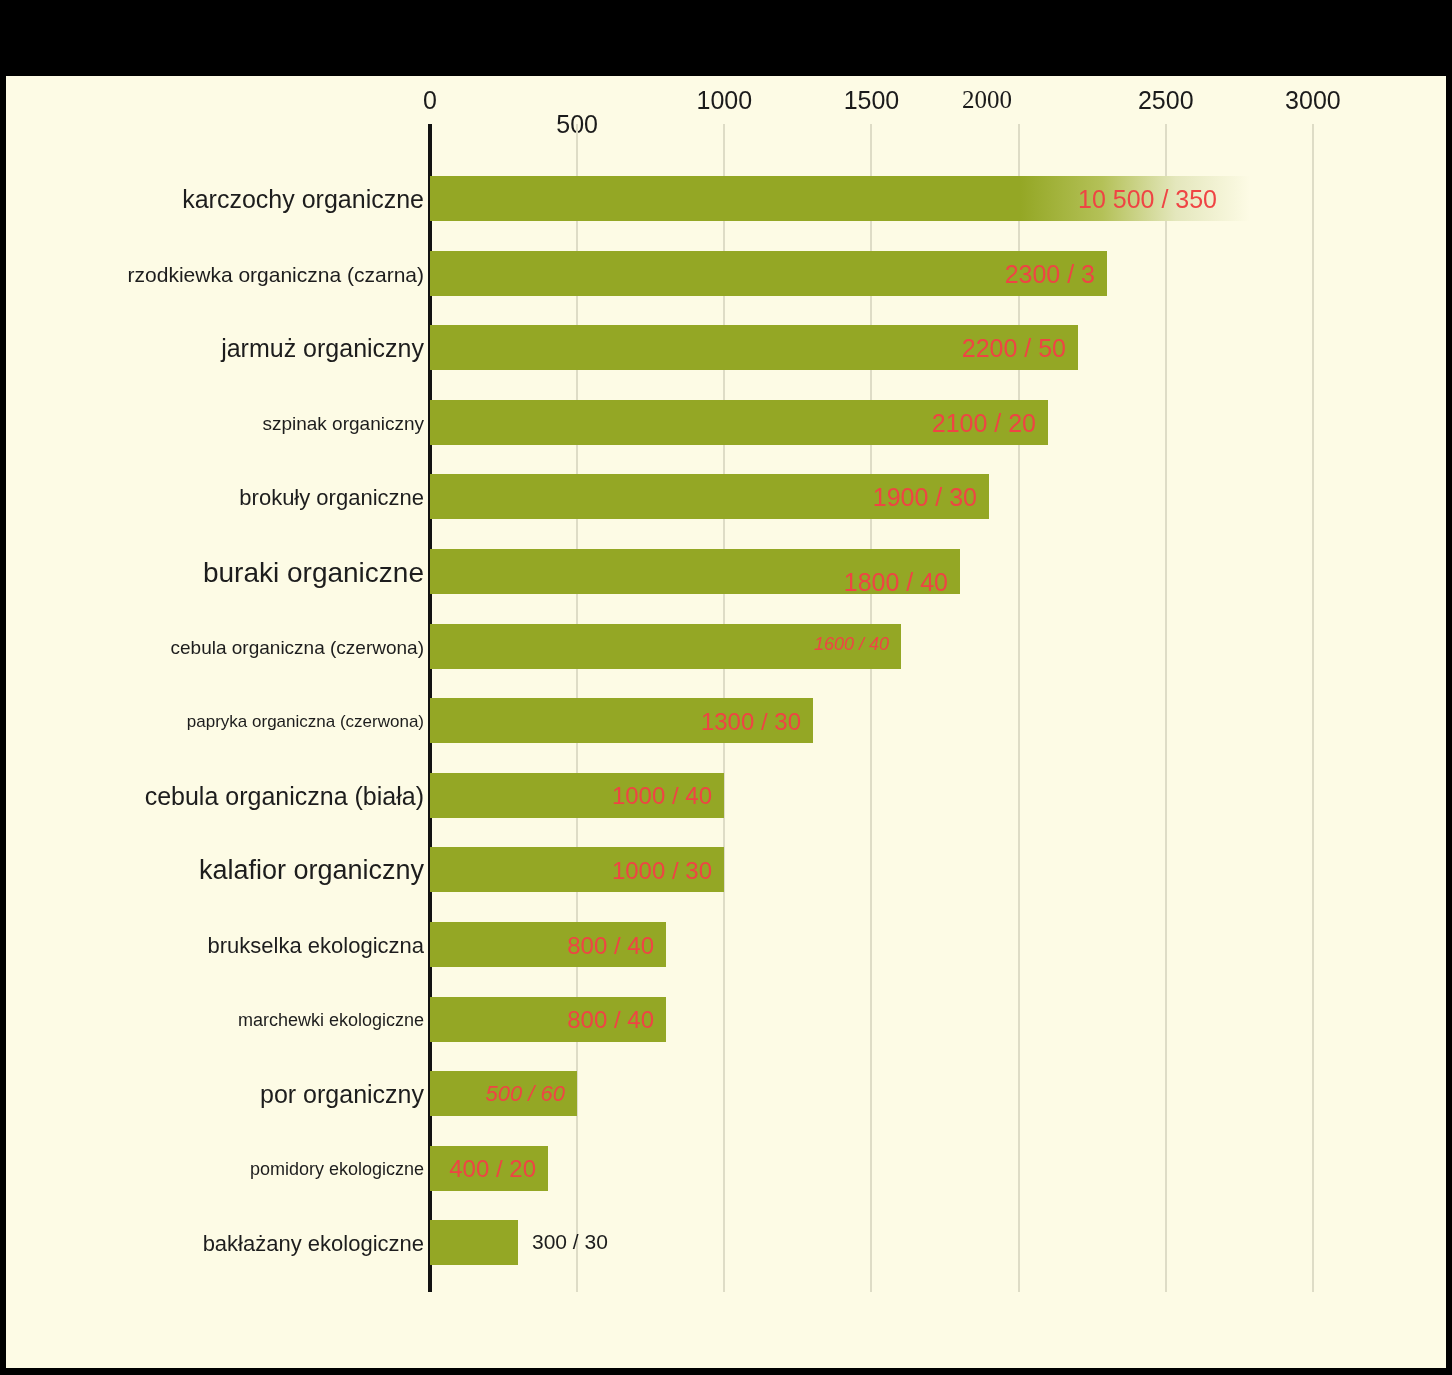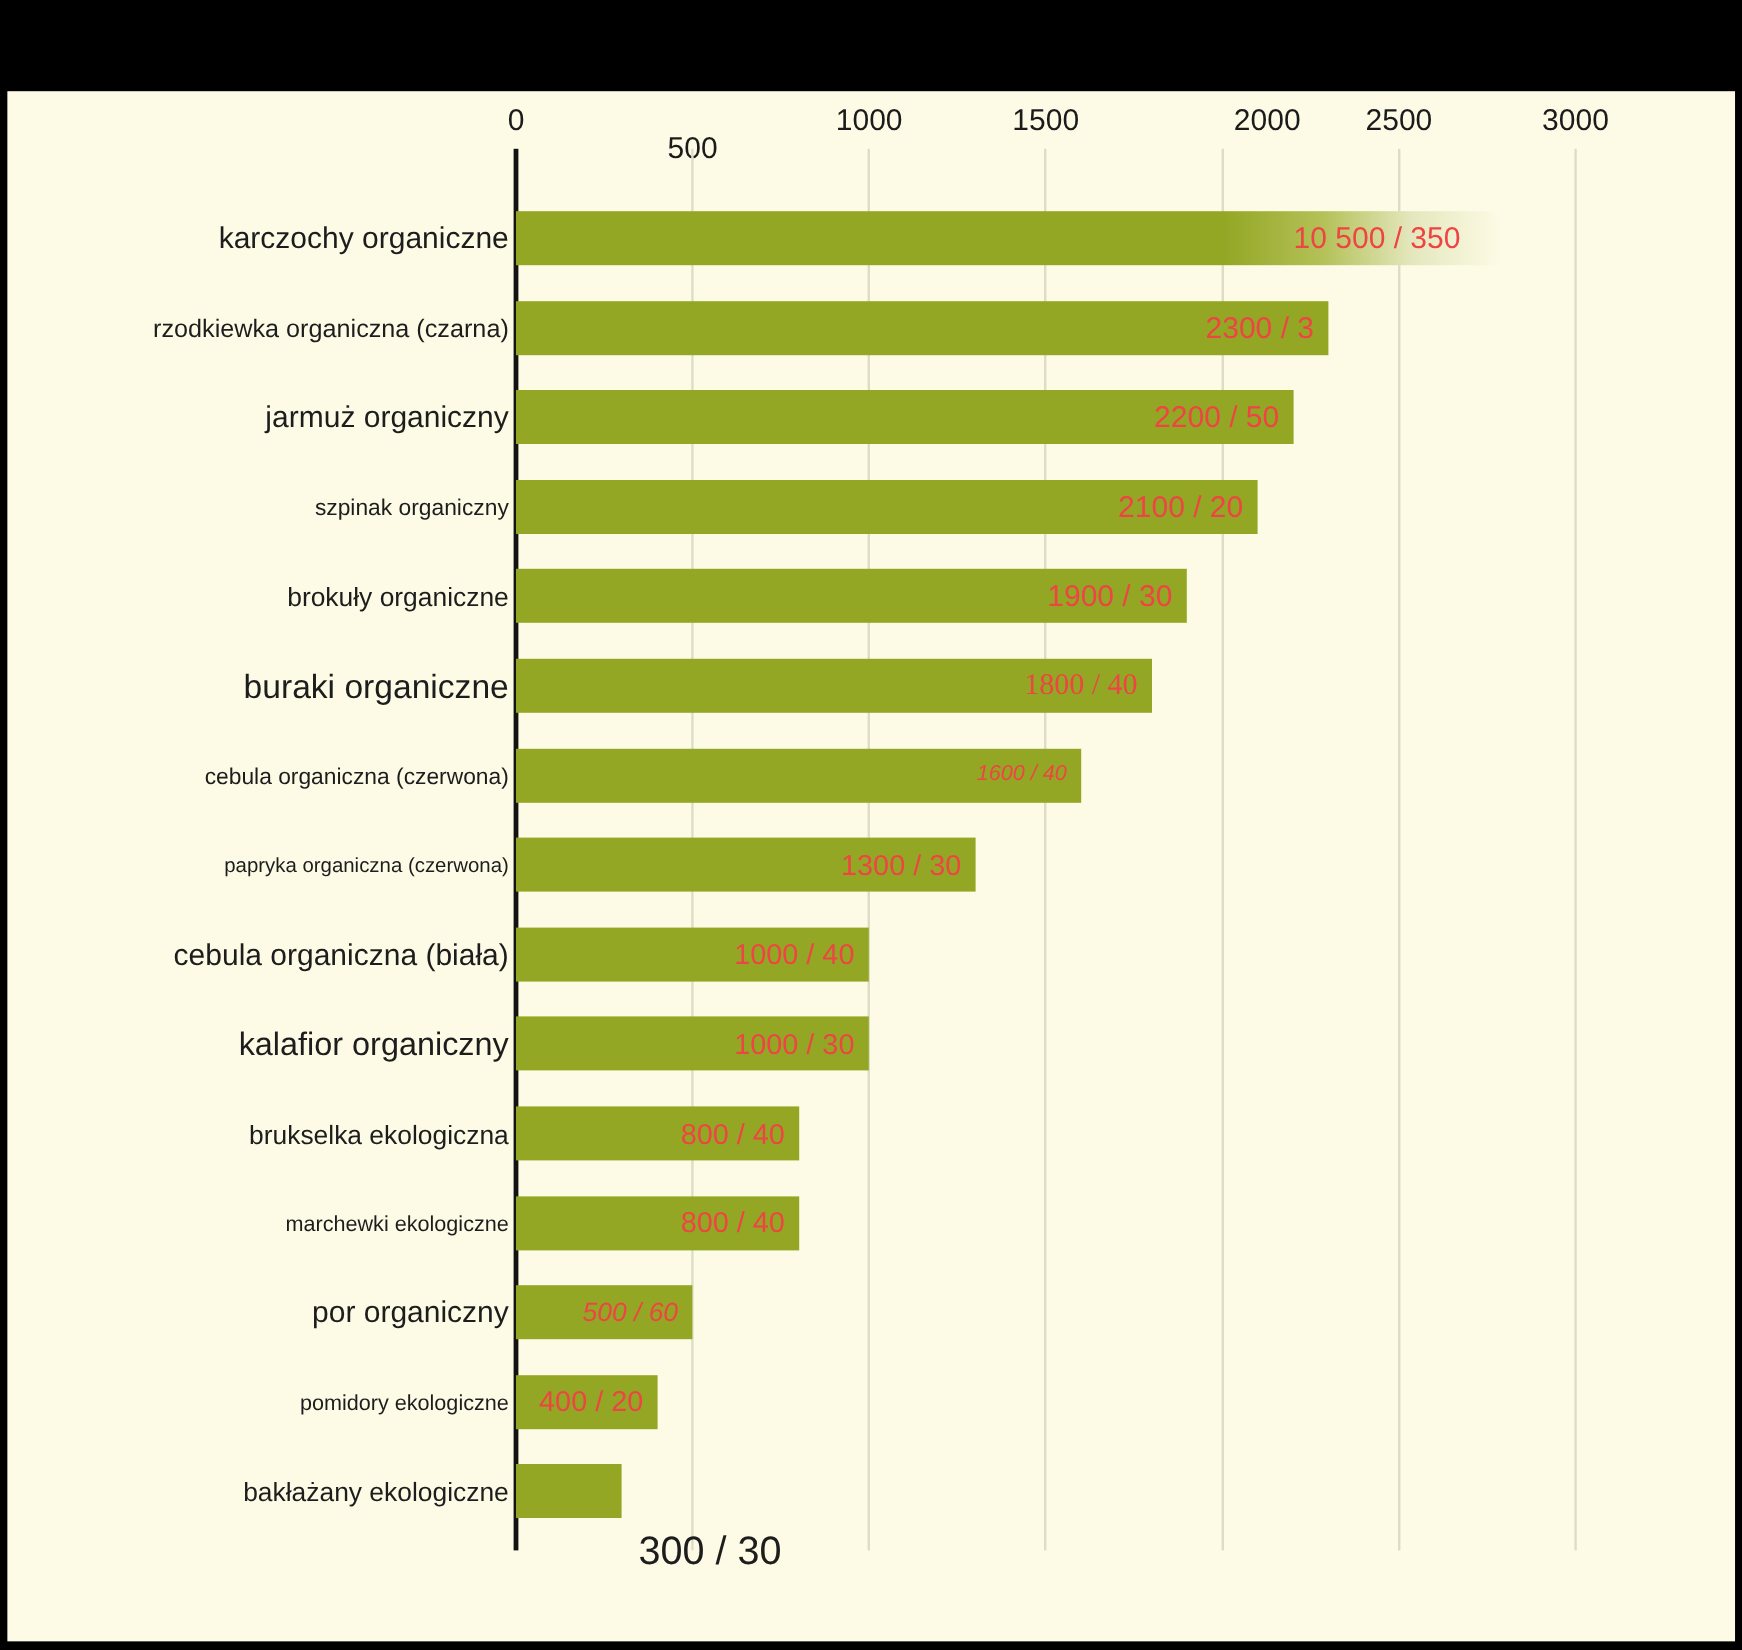--- a/index.html
+++ b/index.html
@@ -127,21 +127,21 @@
 
 <div id="page">
 
 
   <div id="canvas">
     <div id="xtick-labels">
         <div class="xtick-label" style="left: 424px;">0</div>
         <div class="xtick-label" style="left: 571.15px; margin-top: 24px;">500</div>
         <div class="xtick-label" style="left: 718.3px;">1000</div>
         <div class="xtick-label" style="left: 865.45px;">1500</div>
-        <div class="xtick-label" style="left: 1050px;">2000</div>
+        <div class="xtick-label" style="left: 981px; font-family: Liberation Serif, serif;">2000</div>
         <div class="xtick-label" style="left: 1159.75px;">2500</div>
         <div class="xtick-label" style="left: 1306.9px;">3000</div>
       </div>
     <div id="gridlines">
         <div class="gridline" style="left: 570.15px; height: 1168px;"></div>
         <div class="gridline" style="left: 717.3px; height: 1168px;"></div>
         <div class="gridline" style="left: 864.45px; height: 1168px;"></div>
         <div class="gridline" style="left: 1011.6px; height: 1168px;"></div>
         <div class="gridline" style="left: 1158.75px; height: 1168px;"></div>
         <div class="gridline" style="left: 1305.9px; height: 1168px;"></div>
@@ -169,21 +169,21 @@
           <div class="bar-value" style="font-size: 25px; top: 11px; left: auto; right: 410px; text-align: center;">2100 / 20</div>
         </div>
         <div class="bar-row" style="top: 398.4px; height: 45px;">
           <div class="cat-label" style="font-size: 22px; top: 12.5px; right: 1022px;">brokuły organiczne</div>
           <div class="bar" style="left: 424px; top: 0px; width: 559px; height: 45px;"></div>
           <div class="bar-value" style="font-size: 25px; top: 11px; left: auto; right: 469px;">1900 / 30</div>
         </div>
         <div class="bar-row" style="top: 473px; height: 45px;">
           <div class="cat-label" style="font-size: 28px; top: 9.5px; right: 1022px;">buraki organiczne</div>
           <div class="bar" style="left: 424px; top: 0px; width: 530px; height: 45px;"></div>
-          <div class="bar-value" style="font-size: 25px; top: 9px; left: auto; right: 498px; font-family: Liberation Serif, serif;">1800 / 40</div>
+          <div class="bar-value" style="font-size: 25px; top: 21px; left: auto; right: 498px;">1800 / 40</div>
         </div>
         <div class="bar-row" style="top: 547.6px; height: 45px;">
           <div class="cat-label" style="font-size: 19px; top: 14px; right: 1022px;">cebula organiczna (czerwona)</div>
           <div class="bar" style="left: 424px; top: 0px; width: 471px; height: 45px;"></div>
           <div class="bar-value" style="font-size: 18px; top: 11px; left: auto; right: 557px; font-style: italic;">1600 / 40</div>
         </div>
         <div class="bar-row" style="top: 622.2px; height: 45px;">
           <div class="cat-label" style="font-size: 17px; top: 15px; right: 1022px;">papryka organiczna (czerwona)</div>
           <div class="bar" style="left: 424px; top: 0px; width: 383px; height: 45px;"></div>
           <div class="bar-value" style="font-size: 24px; top: 11.5px; left: auto; right: 645px;">1300 / 30</div>
@@ -214,21 +214,21 @@
           <div class="bar-value" style="font-size: 22px; top: 11.5px; left: auto; right: 881px; font-style: italic;">500 / 60</div>
         </div>
         <div class="bar-row" style="top: 1069.8px; height: 45px;">
           <div class="cat-label" style="font-size: 18px; top: 14.5px; right: 1022px;">pomidory ekologiczne</div>
           <div class="bar" style="left: 424px; top: 0px; width: 118px; height: 45px;"></div>
           <div class="bar-value" style="font-size: 24px; top: 11.5px; left: auto; right: 910px;">400 / 20</div>
         </div>
         <div class="bar-row" style="top: 1144.4px; height: 45px;">
           <div class="cat-label" style="font-size: 22px; top: 12.5px; right: 1022px;">bakłażany ekologiczne</div>
           <div class="bar" style="left: 424px; top: 0px; width: 88px; height: 45px;"></div>
-          <div class="bar-value outside" style="font-size: 33px; top: 11px; left: 526px; margin-top: 44px;">300 / 30</div>
+          <div class="bar-value outside" style="font-size: 21px; top: 11px; left: 526px;">300 / 30</div>
         </div>
       </div>
   </div>
 
   <div id="frame-left"></div>
   <div id="frame-right"></div>
   <div id="frame-bottom"></div>
 
 </div>
 

